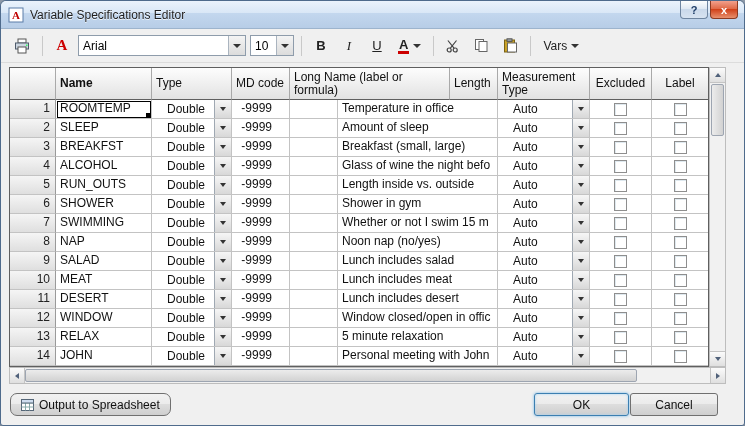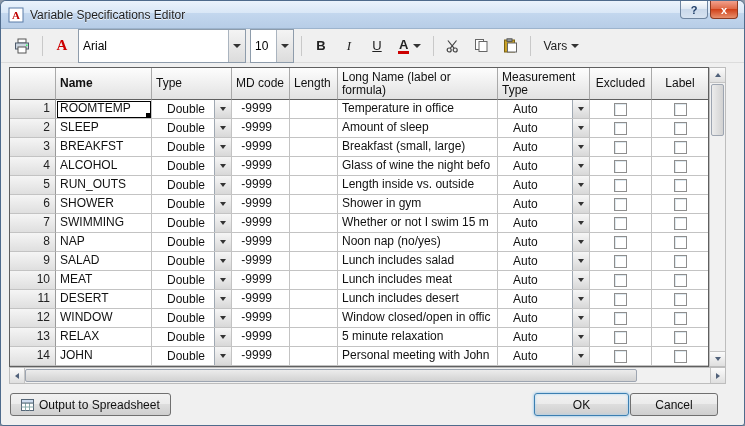--- a/index.html
+++ b/index.html
@@ -15,21 +15,21 @@
            font-size:11px;display:flex;align-items:center;justify-content:center;box-sizing:border-box;cursor:default;}
   .help-btn{background:linear-gradient(#fdfefe,#e0e9f3 45%,#c9d8ea 46%,#d7e3f1);color:#1d3c66;font-weight:bold;}
   .close-btn{background:linear-gradient(#f2a08c 0%,#e06a48 45%,#cf3c14 46%,#e8906e 100%);color:#fff;font-weight:bold;
              border-color:#8c3category:none;border-color:#8c3a22;}
   
   .toolbar{height:33px;display:flex;align-items:center;padding:0 8px;background:#f0f0f0;
            border-bottom:1px solid #dcdcdc;gap:4px;}
   .tbtn{min-width:24px;height:24px;display:flex;align-items:center;justify-content:center;border:1px solid transparent;
         border-radius:2px;font-size:13px;color:#222;cursor:default;box-sizing:border-box;padding:0 4px;}
   .tsep{width:1px;height:20px;background:#c9c9c9;margin:0 3px;flex:0 0 auto;}
-  .combo{height:34px;background:#fff;border:1px solid #8e9cab;display:flex;align-items:center;box-sizing:border-box;}
+  .combo{height:21px;background:#fff;border:1px solid #8e9cab;display:flex;align-items:center;box-sizing:border-box;}
   .combo .ctext{flex:1;font-size:12px;padding:0 4px;white-space:nowrap;overflow:hidden;}
   .combo .cbtn{width:16px;height:100%;background:linear-gradient(#f4f4f4,#dcdcdc);border-left:1px solid #aab4bf;
                display:flex;align-items:center;justify-content:center;}
   .arr{width:0;height:0;border-left:4px solid transparent;border-right:4px solid transparent;border-top:4px solid #333;}
   .font-combo{width:168px;} .size-combo{width:44px;}
   .bold{font-weight:bold;} .ital{font-style:italic;font-family:"Liberation Serif",serif;} .undl{text-decoration:underline;}
   .fcolor{display:flex;align-items:center;}
   .fcolor .letter{font-weight:bold;border-bottom:3px solid #cc0000;line-height:13px;padding:0 1px;}
   .vars-btn{gap:4px;font-size:12px;}
   
@@ -73,21 +73,21 @@
   .vthumb{position:absolute;top:16px;left:1px;width:13px;height:52px;background:linear-gradient(90deg,#ececec,#d2d2d2);
           border:1px solid #9da5b1;border-radius:2px;box-sizing:border-box;}
   .hthumb{height:13px;margin:1px 0;width:612px;background:linear-gradient(#ececec,#d2d2d2);
           border:1px solid #9da5b1;border-radius:2px;box-sizing:border-box;align-self:center;}
   .sbtn.v.bottom{position:absolute;bottom:0;left:0;width:15px;border-top:1px solid #c4c4c4;border-bottom:none;}
   
   .footer{position:absolute;left:0;right:0;bottom:0;height:40px;}
   .pbtn{position:absolute;height:23px;background:linear-gradient(180deg,#f2f2f2 0%,#ebebeb 49%,#dddddd 50%,#cfcfcf 100%);
         border:1px solid #707070;border-radius:3px;font-size:12px;color:#111;display:flex;align-items:center;
         justify-content:center;box-sizing:border-box;gap:5px;padding:0 10px;cursor:default;}
-  .output-btn{left:9px;top:8px;}
+  .output-btn{left:9px;top:8px;border-radius:7px;}
   .ok-btn{left:533px;top:8px;width:95px;border-color:#3c7fb1;box-shadow:0 0 3px #74b8e8, inset 0 0 3px #a8d4f2;}
   .cancel-btn{left:629px;top:8px;width:88px;}
   .mini-grid{width:13px;height:12px;}
 </style>
 </head>
 <body>
 
 <div class="window">
 
   <div class="titlebar">
@@ -163,22 +163,22 @@
     </div>
   </div>
 
   <div class="gridwrap">
     <div class="grid">
       <div class="ghead">
         <div class="hcell w-num"></div>
         <div class="hcell w-name" style="font-weight:bold;">Name</div>
         <div class="hcell w-type">Type</div>
         <div class="hcell w-md">MD code</div>
+        <div class="hcell w-long">Long Name (label or formula)</div>
         <div class="hcell w-len">Length</div>
-        <div class="hcell w-long">Long Name (label or formula)</div>
         <div class="hcell w-meas">Measurement Type</div>
         <div class="hcell w-exc center">Excluded</div>
         <div class="hcell w-lab center">Label</div>
       </div>
       <div>
           <div class="grow">
             <div class="cell w-num rownum">1</div>
             <div class="cell w-name focused">ROOMTEMP<div class="fillhandle"></div></div>
             <div class="cell w-type combo-cell">
               <div class="combo-text">Double</div>

